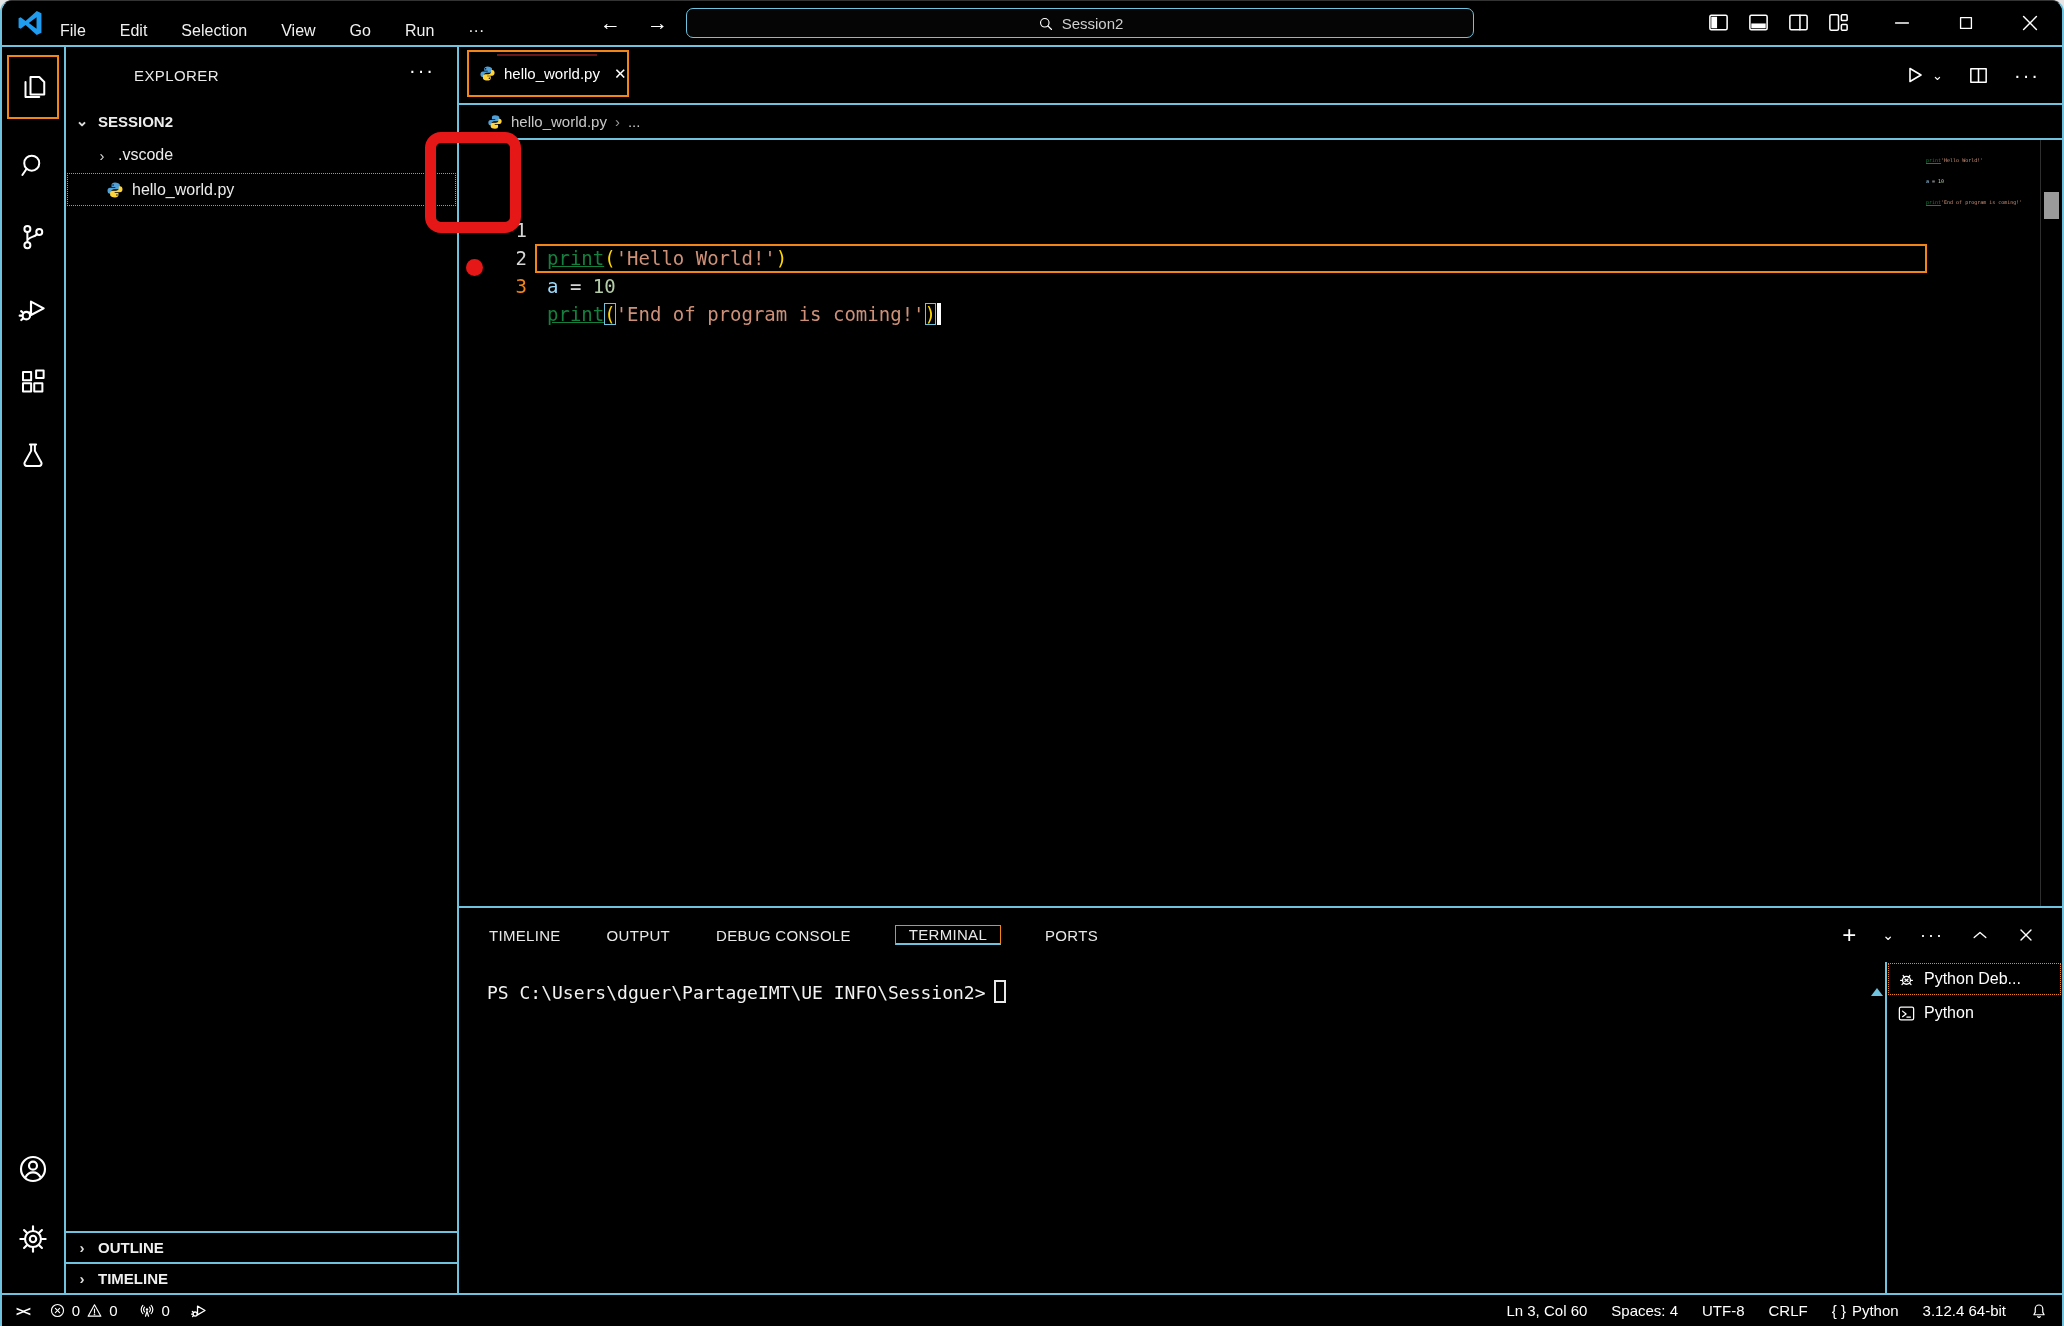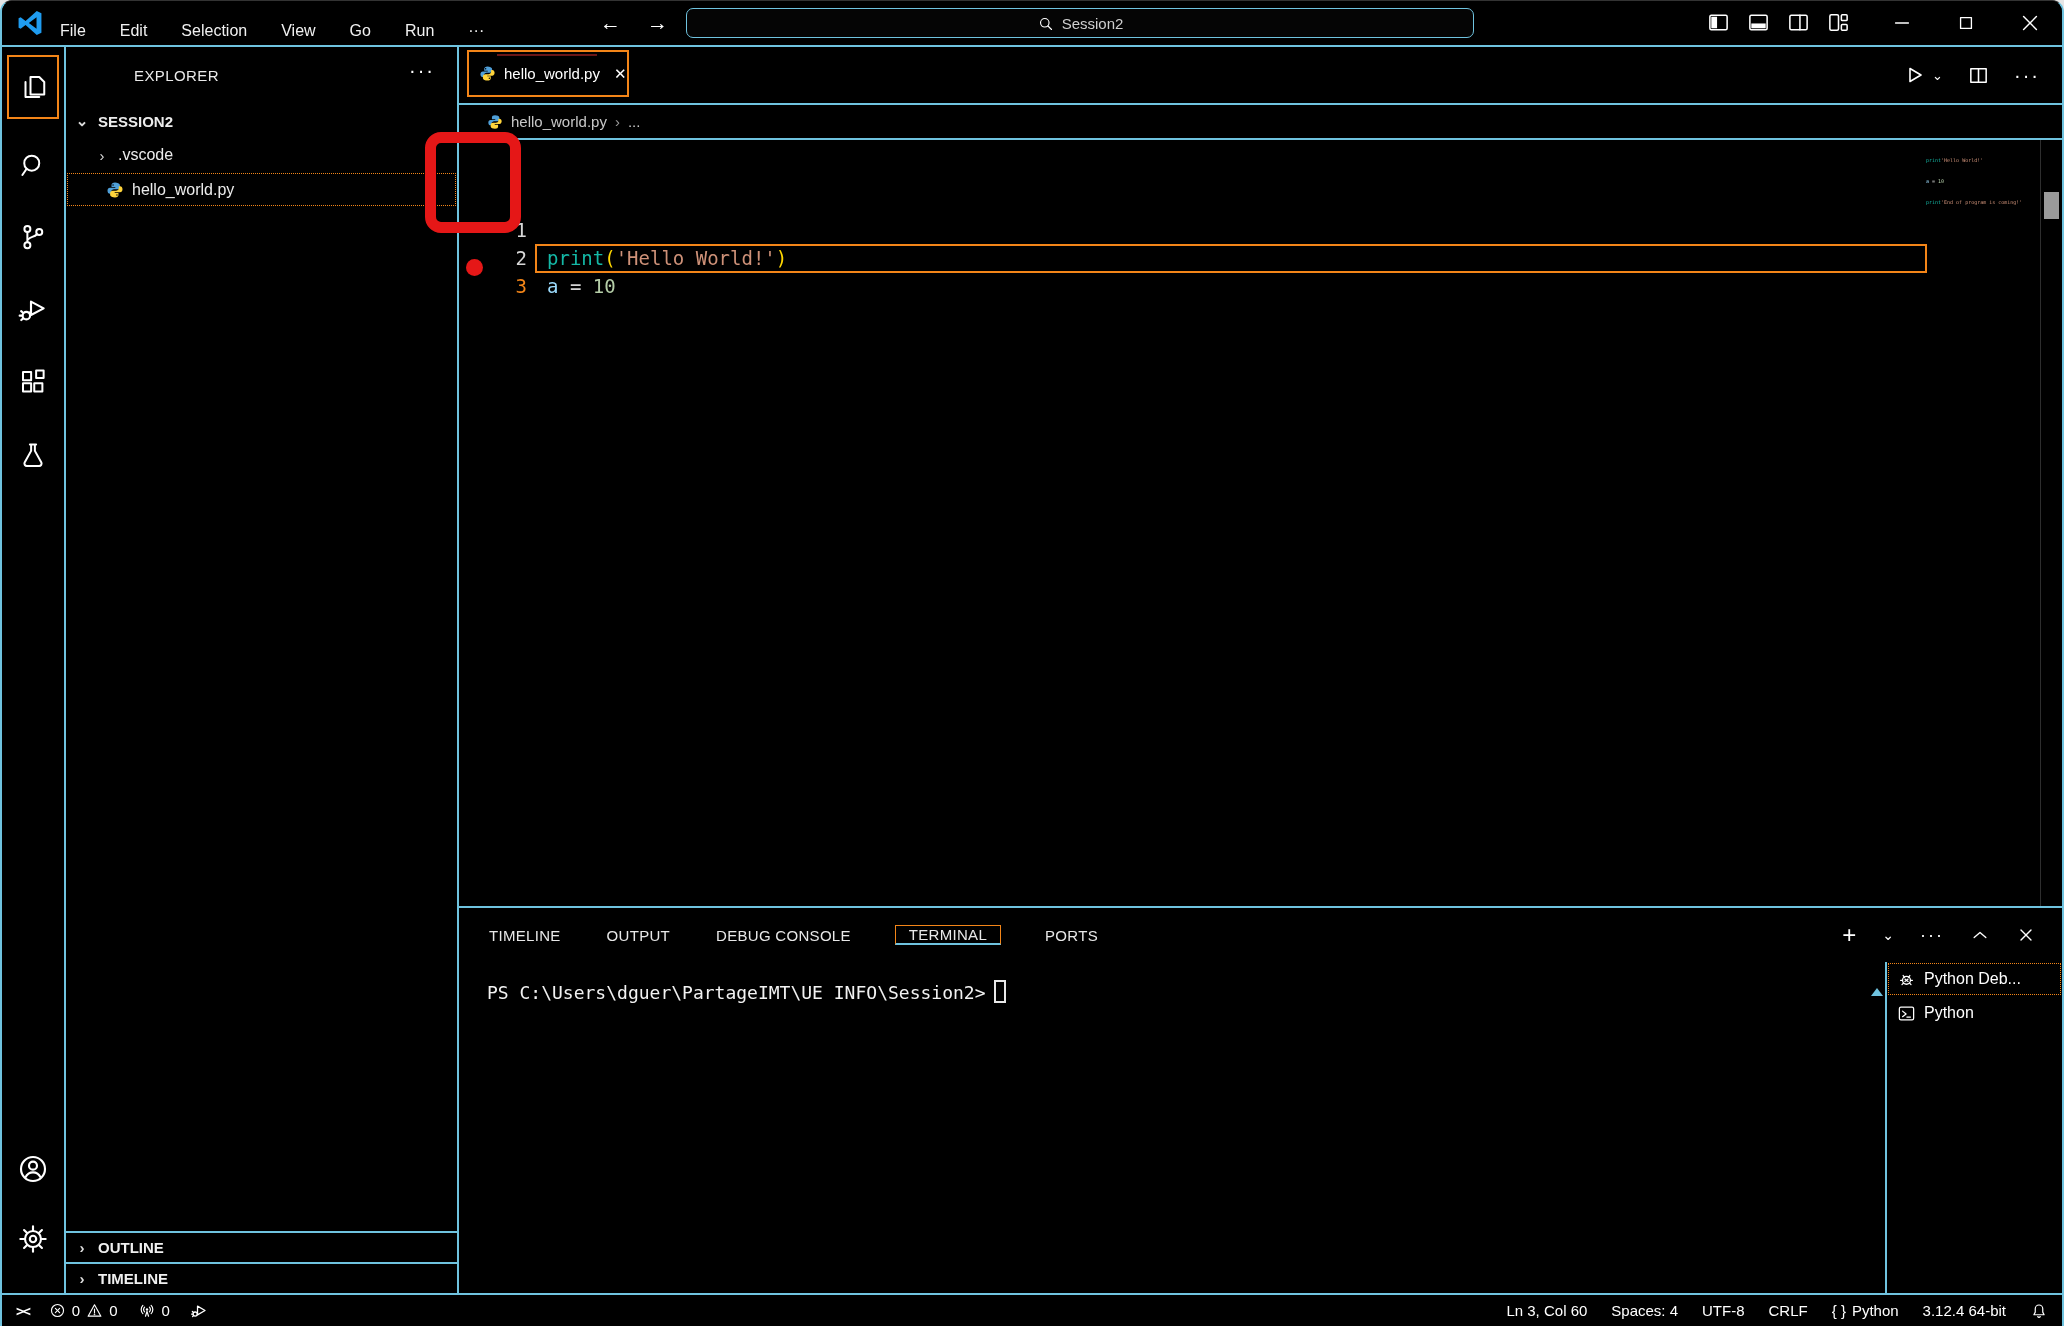--- a/index.html
+++ b/index.html
@@ -50,21 +50,21 @@
   .tab-close{margin-left:6px;color:#fff;font-size:15px;}
   .editor-actions{position:absolute;right:22px;top:0;height:56px;display:flex;align-items:center;gap:24px;color:#fff;}
   .run-group{display:flex;align-items:center;gap:6px;}
   .breadcrumb{position:absolute;left:0;right:0;top:58px;height:33px;border-bottom:2px solid #6FC3DF;display:flex;align-items:center;
               gap:8px;padding-left:28px;color:#c8c8c8;font-size:15px;}
   .code{position:absolute;left:0;right:0;top:93px;bottom:0;font-family:"DejaVu Sans Mono","Liberation Mono",monospace;font-size:19px;}
   .code-line{position:absolute;left:0;right:0;height:28px;line-height:28px;white-space:pre;}
   .gutter-num{position:absolute;left:0;width:68px;text-align:right;color:#d6d6d6;}
   .gutter-num.active{color:#F38518;}
   .code-text{position:absolute;left:88px;}
-  .tk-fn{color:#14b8a6;} .tk-br{color:#FFD700;} .tk-str{color:#CE9178;} .tk-var{color:#9CDCFE;}
+  .tk-fn{color:#15803d;text-decoration:underline;} .tk-br{color:#FFD700;} .tk-str{color:#CE9178;} .tk-var{color:#9CDCFE;}
   .tk-op{color:#d4d4d4;} .tk-num{color:#B5CEA8;}
   .brkt-match{outline:1.5px solid #6FC3DF;outline-offset:-1px;}
   .cur-line-box{position:absolute;left:76px;top:104px;width:1392px;height:29px;border:2px solid #F38518;box-sizing:border-box;}
   .cursor{display:inline-block;width:4px;height:22px;background:#fff;vertical-align:-4px;margin-left:1px;}
   .breakpoint-dot{position:absolute;left:7px;top:119px;width:17px;height:17px;border-radius:50%;background:#e51717;}
   .minimap{position:absolute;right:24px;top:96px;width:112px;font-family:"DejaVu Sans Mono",monospace;font-size:5px;line-height:7px;white-space:pre;}
   .scrollbar{position:absolute;right:0;top:93px;bottom:0;width:21px;border-left:1px solid #2e2e2e;}
   .scroll-thumb{position:absolute;right:3px;top:52px;width:15px;height:27px;background:#9a9a9a;}
 
   
@@ -290,20 +290,21 @@
       <div class="code-line" style="top:48px;">
         <span class="gutter-num">1</span>
         <span class="code-text"><span class="tk-fn">print</span><span class="tk-br">(</span><span class="tk-str">'Hello World!'</span><span class="tk-br">)</span></span>
       </div>
       <div class="code-line" style="top:76px;">
         <span class="gutter-num">2</span>
         <span class="code-text"><span class="tk-var">a</span><span class="tk-op"> = </span><span class="tk-num">10</span></span>
       </div>
       <div class="code-line" style="top:104px;">
         <span class="gutter-num active">3</span>
+        <span class="code-text"><span class="tk-fn">print</span><span class="tk-br brkt-match">(</span><span class="tk-str">'End of program is coming!'</span><span class="tk-br brkt-match">)</span><span class="cursor"></span></span>
       </div>
 
       <div class="breakpoint-dot"></div>
     </div>
 
     <div class="minimap">
       <div><span class="tk-fn">print</span><span class="tk-str">'Hello World!'</span></div>
       <div><span class="tk-var">a</span><span class="tk-op"> = </span><span class="tk-num">10</span></div>
       <div><span class="tk-fn">print</span><span class="tk-str">'End of program is coming!'</span></div>
     </div>

